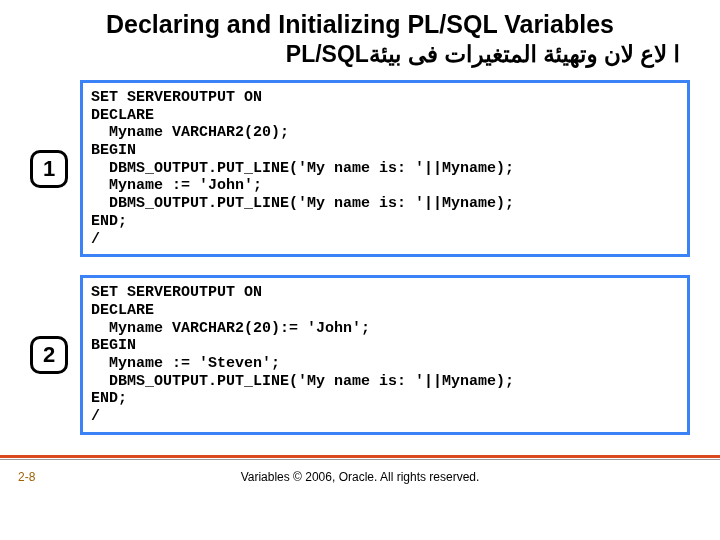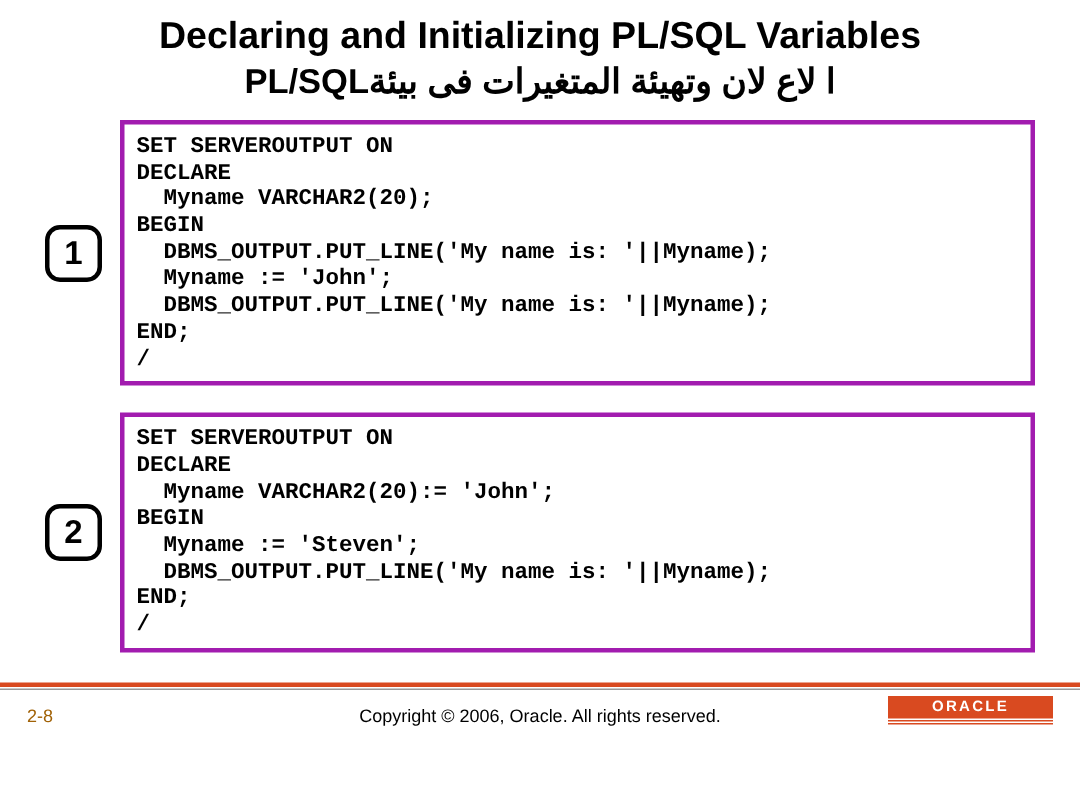--- a/index.html
+++ b/index.html
@@ -1,23 +1,23 @@
 <!DOCTYPE html>
 <html><head>
 <meta charset="utf-8">
 <style>
   * { box-sizing: border-box; margin: 0; padding: 0; }
   html, body { width: 720px; height: 540px; font-family: Arial, Helvetica, sans-serif; background: #fff; }
   .slide { width: 720px; height: 496px; position: relative; background: #fff; }
   .title { font-size: 25px; font-weight: bold; color: #000; text-align: center; padding-top: 10px; }
-  .subtitle { font-size: 23px; font-weight: bold; color: #000; text-align: center; direction: rtl; padding: 2px 40px 8px 40px; }
+  .subtitle { font-size: 23px; font-weight: bold; color: #000; text-align: right; direction: rtl; padding: 2px 40px 8px 40px; }
   .examples { padding: 4px 30px 0 30px; }
   .row { display: flex; align-items: center; margin-bottom: 18px; }
   .num { width: 38px; height: 38px; border: 3px solid #000; border-radius: 10px; font-size: 22px; font-weight: bold; display: flex; align-items: center; justify-content: center; margin-right: 12px; flex: 0 0 38px; }
-  .code { flex: 1; border: 3px solid #a21caf; background: #fff; padding: 6px 8px; font-family: "Courier New", monospace; font-size: 15px; font-weight: bold; white-space: pre; line-height: 1.18; overflow: hidden; }
+  .code { flex: 1; border: 3px solid #3b82f6; background: #fff; padding: 6px 8px; font-family: "Courier New", monospace; font-size: 15px; font-weight: bold; white-space: pre; line-height: 1.18; overflow: hidden; }
   .footer { position: absolute; left: 0; bottom: 0; width: 100%; height: 42px; }
   .hr1 { position: absolute; left: 0; bottom: 38px; width: 100%; height: 3px; background: #d94a20; }
   .hr2 { position: absolute; left: 0; bottom: 36px; width: 100%; height: 1px; background: #999; }
   .pg { position: absolute; left: 18px; bottom: 12px; font-size: 12px; color: #a16207; }
   .copy { position: absolute; left: 0; right: 0; bottom: 12px; text-align: center; font-size: 12px; color: #000; }
   .logo { position: absolute; right: 18px; bottom: 8px; width: 110px; height: 24px; }
   .logo-bar { width: 100%; height: 15px; background: #d94a20; display: flex; align-items: center; justify-content: center; }
   .logo-text { color: #fff; font-weight: bold; font-size: 10px; letter-spacing: 1.5px; font-family: Arial, sans-serif; }
   .logo-line { width: 100%; height: 1px; background: #d94a20; margin-top: 1px; }
   .logo-line2 { width: 100%; height: 1px; background: #d94a20; margin-top: 1px; }
@@ -56,23 +56,16 @@
 END;
 /</div>
     </div>
 
   </div>
 
   <div class="footer">
     <div class="hr1"></div>
     <div class="hr2"></div>
     <div class="pg">2-8</div>
-    <div class="copy">Copyright © 2006, Oracle. All rights reserved.</div>
-    <div class="logo">
-      <div class="logo-bar">
-        <span class="logo-text">ORACLE</span>
-      </div>
-      <div class="logo-line"></div>
-      <div class="logo-line2"></div>
-    </div>
+    <div class="copy">Variables © 2006, Oracle. All rights reserved.</div>
   </div>
 
 </div>
 
 </body></html>

